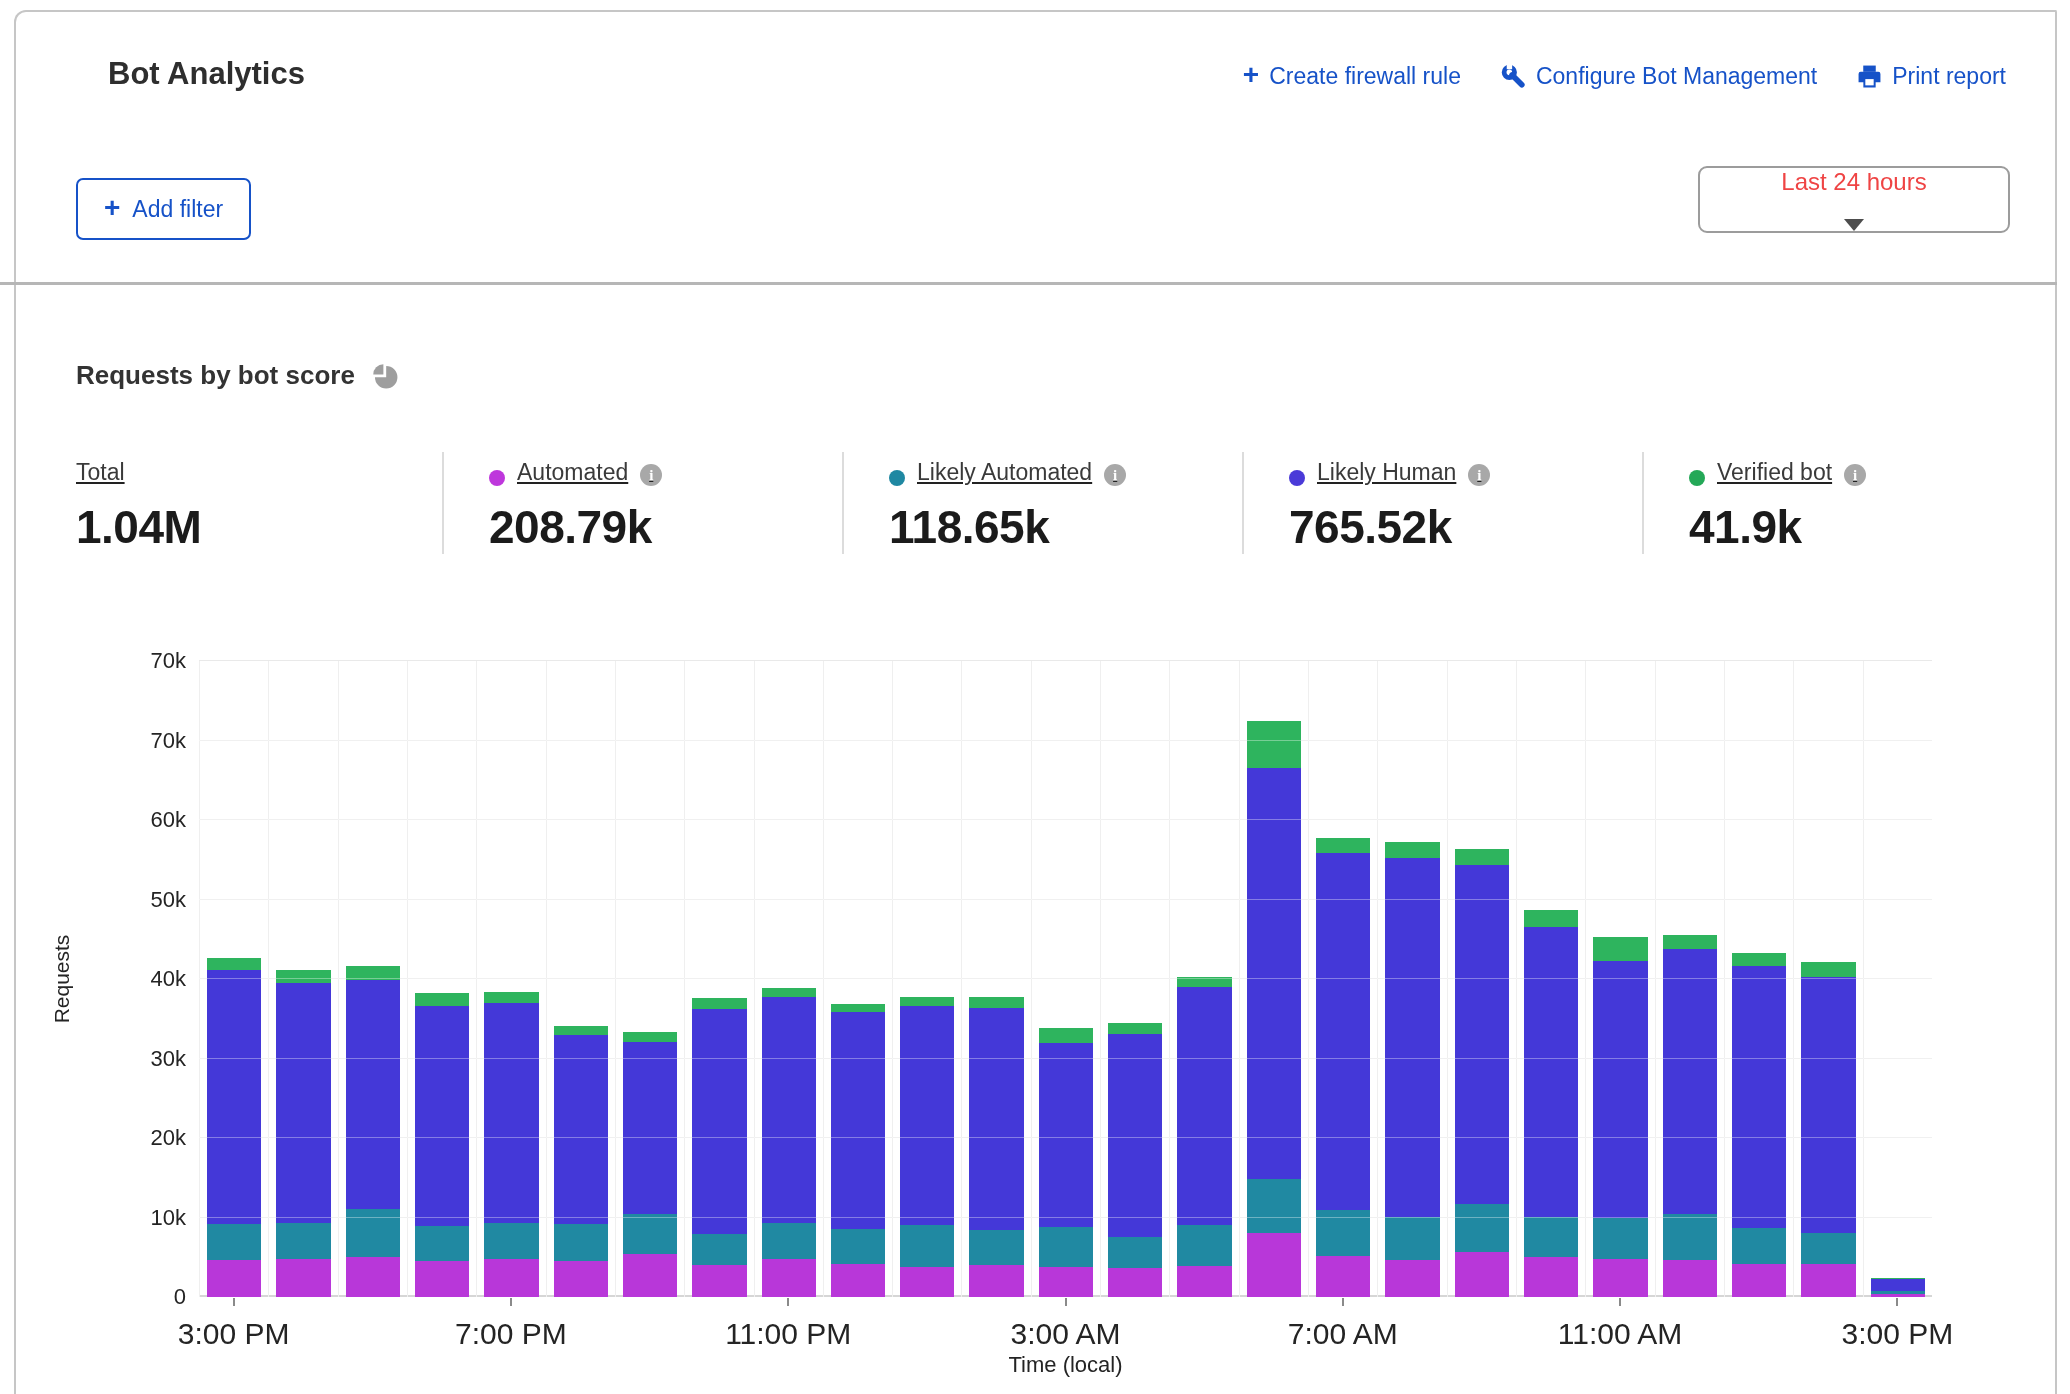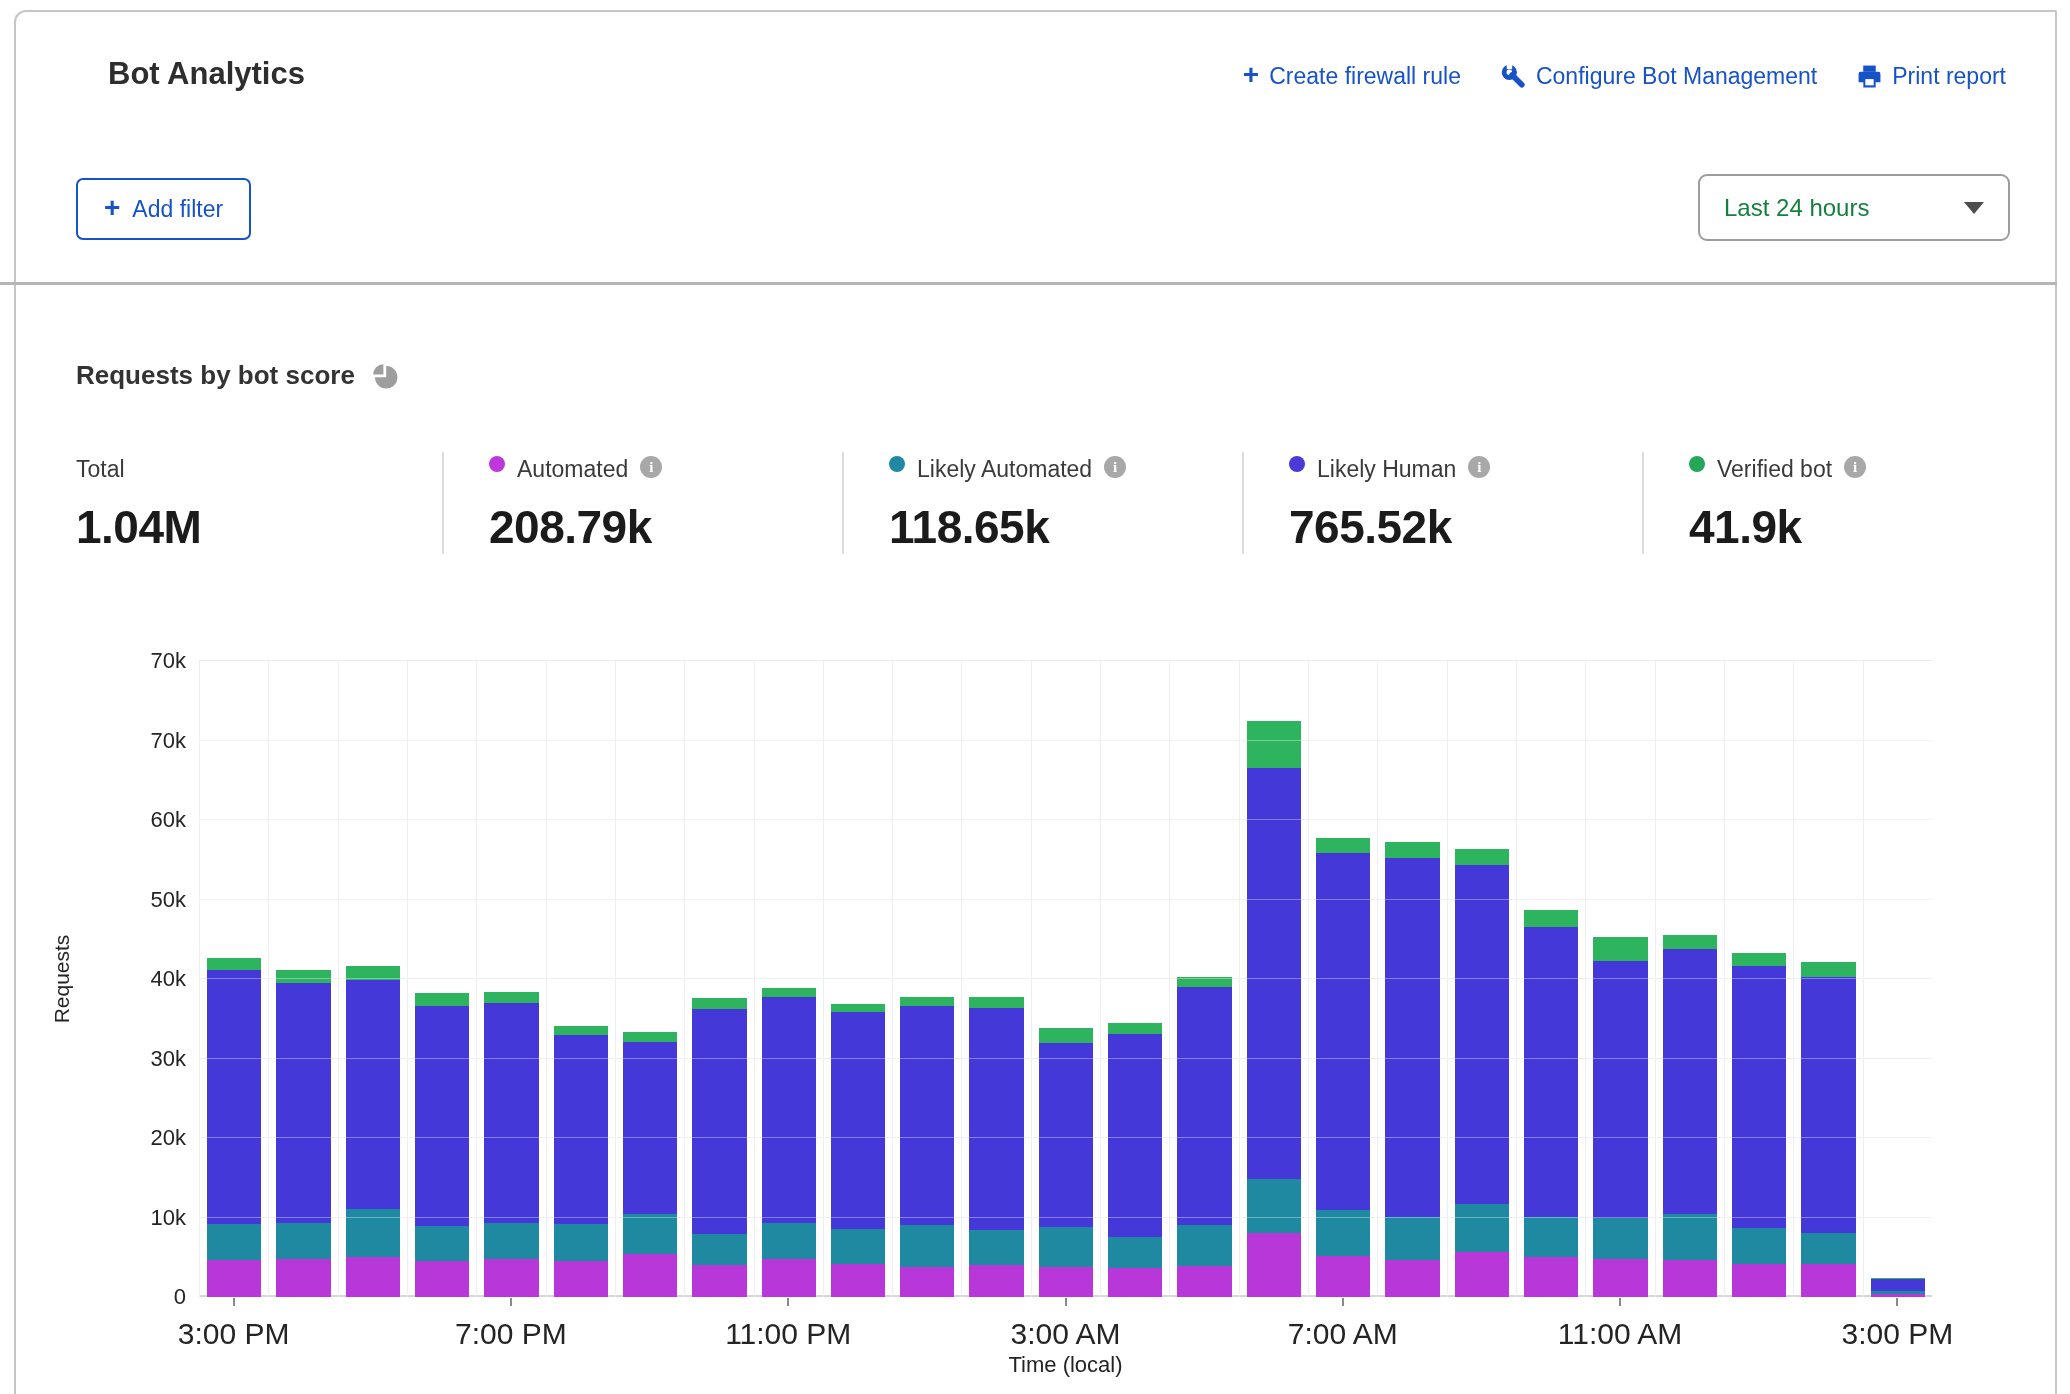--- a/index.html
+++ b/index.html
@@ -17,36 +17,36 @@
   .page-title { position:absolute; left:76px; top:56px; font-size:31px; font-weight:700; color:#2e2e2e;margin-left:32px; }
   .actions { position:absolute; right:64px; top:62px; display:flex; align-items:center; gap:40px; }
   .action-link { display:flex; align-items:center; gap:10px; color:#1652c8; font-size:23px; cursor:pointer; }
   .plus-glyph { font-size:28px; font-weight:700; line-height:1; position:relative; top:-1px; }
   .filter-btn {
     position:absolute; left:76px; top:178px; height:62px; padding:0 26px;
     display:flex; align-items:center; gap:12px; background:#fff;
     border:2px solid #1652c8; border-radius:7px; color:#1652c8; font-size:23px; cursor:pointer;
   }
   .range-select {
-    position:absolute; right:60px; top:174px; width:312px; height:67px;
+    position:absolute; right:60px; top:166px; width:312px; height:67px;
     border:2px solid #9c9c9c; border-radius:9px; background:#fff;
     display:flex; align-items:center; justify-content:space-between;
-    padding:0 24px; font-size:24px; color:#15803d; cursor:pointer;
+    padding:0 24px; font-size:24px; color:#ef4444; cursor:pointer;flex-direction:column;
   }
   .caret-down { width:0; height:0; border-left:10px solid transparent; border-right:10px solid transparent; border-top:12px solid #4d4d4d; }
   .header-divider { position:absolute; left:0; top:282px; width:2057px; height:3px; background:#b6b6b6; }
   
   .section-title-row { position:absolute; left:76px; top:360px; display:flex; align-items:center; gap:16px; }
   .section-title { font-size:26px; font-weight:700; color:#333; }
   
   #stats-row { position:absolute; left:76px; top:452px; display:flex; }
   .stat-col { width:400px; padding-top:4px; }
   .stat-col + .stat-col { border-left:2px solid #dcdcdc; padding-left:45px; }
   .stat-col:first-child { width:366px; }
-  .stat-label-row { display:flex; align-items:flex-start; gap:12px; height:30px; }
+  .stat-label-row { display:flex; align-items:flex-end; gap:12px; height:30px;text-decoration:underline; }
   .stat-dot { width:16px; height:16px; border-radius:50%; flex:none; }
   .stat-label { font-size:23px; color:#3a3a3a; }
   .info-icon {
     width:22px; height:22px; border-radius:50%; background:#a8a8a8; color:#fff;
     font-size:15px; font-weight:700; display:flex; align-items:center; justify-content:center;
     font-family:"Liberation Serif","DejaVu Serif",serif; cursor:pointer; flex:none;
   }
   .stat-value { margin-top:14px; font-size:46px; font-weight:700; color:#1b1b1b; letter-spacing:-0.5px; }
   
   #chart { position:absolute; left:0; top:0; width:2070px; height:1394px; pointer-events:none; }

